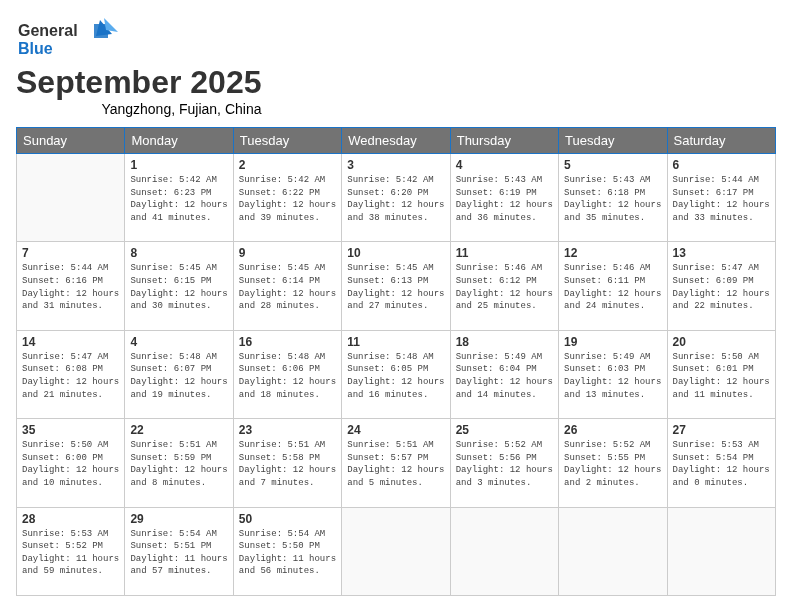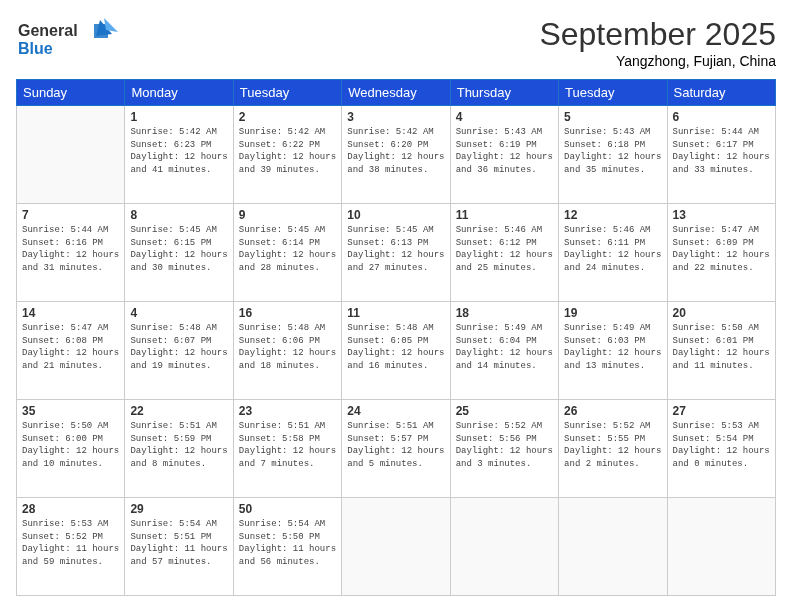--- a/index.html
+++ b/index.html
@@ -15,46 +15,47 @@
       height: 612px;
       padding: 16px;
       display: flex;
       flex-direction: column;
     }
     .header {
       display: flex;
       justify-content: space-between;
       align-items: flex-start;
       margin-bottom: 10px;
+      flex-direction: column;
     }
     .logo {
       display: flex;
       align-items: center;
     }
     .title-block {
       text-align: right;
     }
     .month-title {
       font-size: 32px;
-      font-weight: normal;
+      font-weight: bold;
       color: #333;
     }
     .location {
       font-size: 14px;
       color: #000000;
     }
     .calendar {
       flex: 1;
       border: 1px solid #ccc;
       border-collapse: collapse;
       width: 100%;
       table-layout: fixed;
     }
     .calendar th {
-      background: #1d4ed8;
+      background: #737373;
       color: #fff;
       text-align: left;
       padding: 5px 6px;
       font-size: 13px;
       font-weight: normal;
       border: 1px solid #1a73c7;
     }
     .calendar td {
       border: 1px solid #ccc;
       vertical-align: top;

